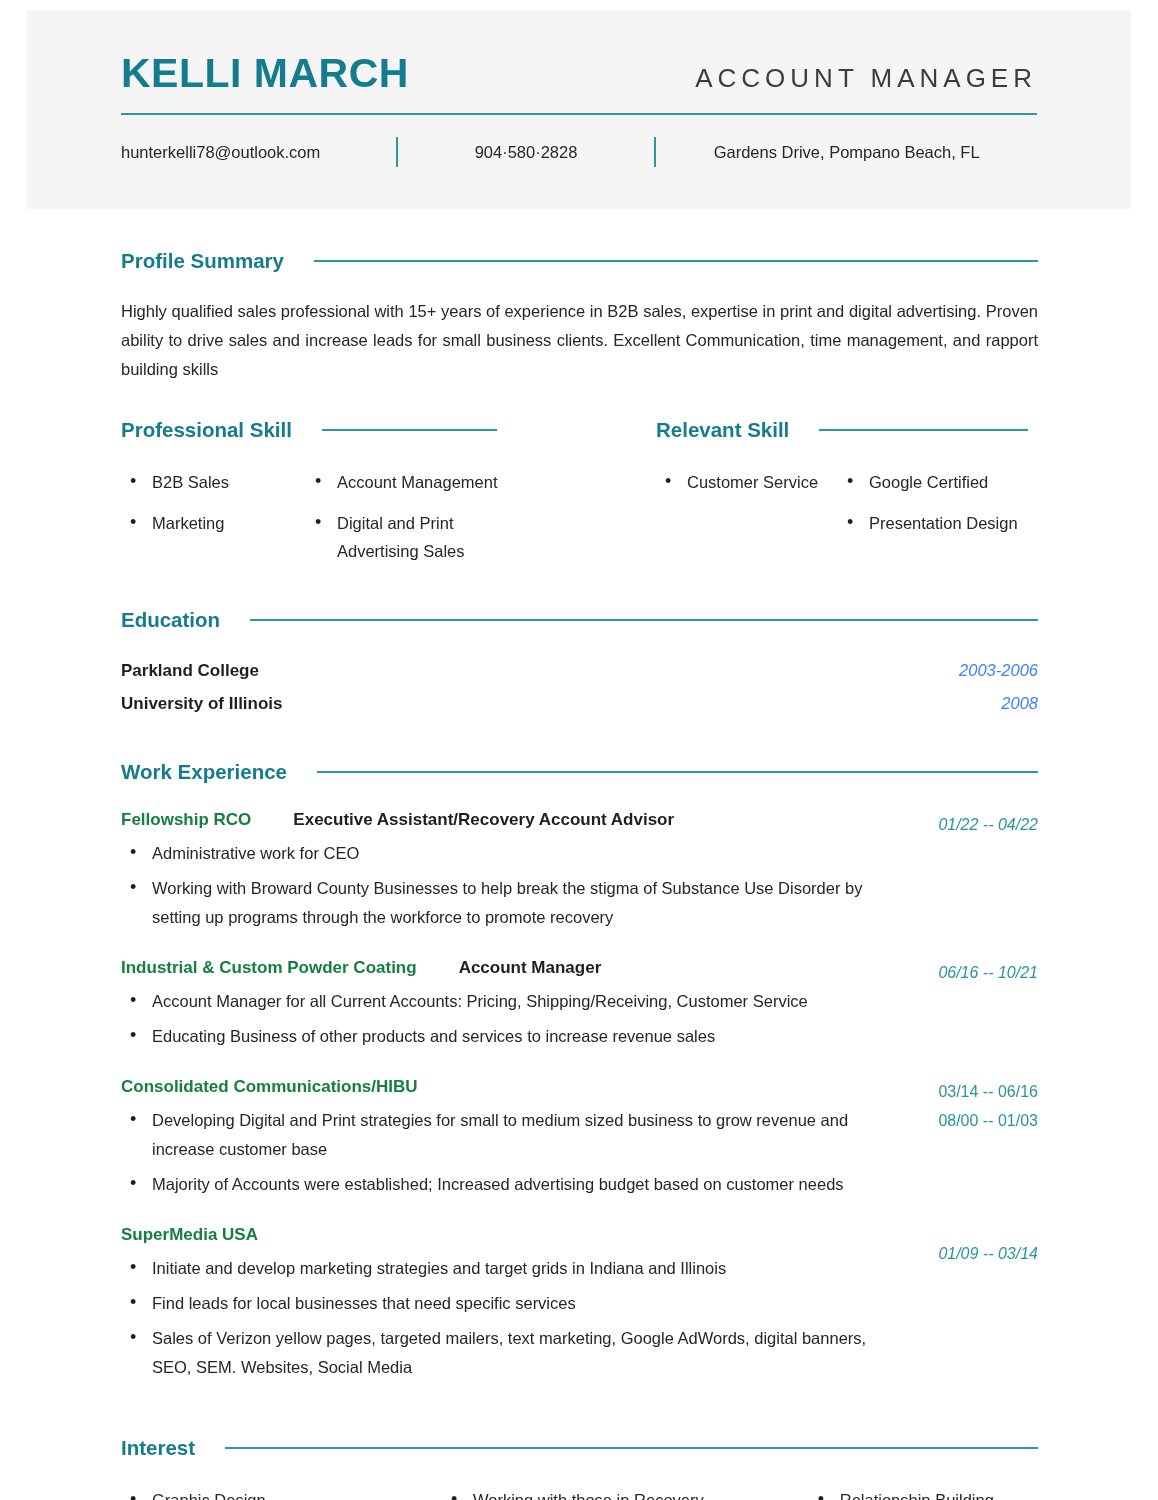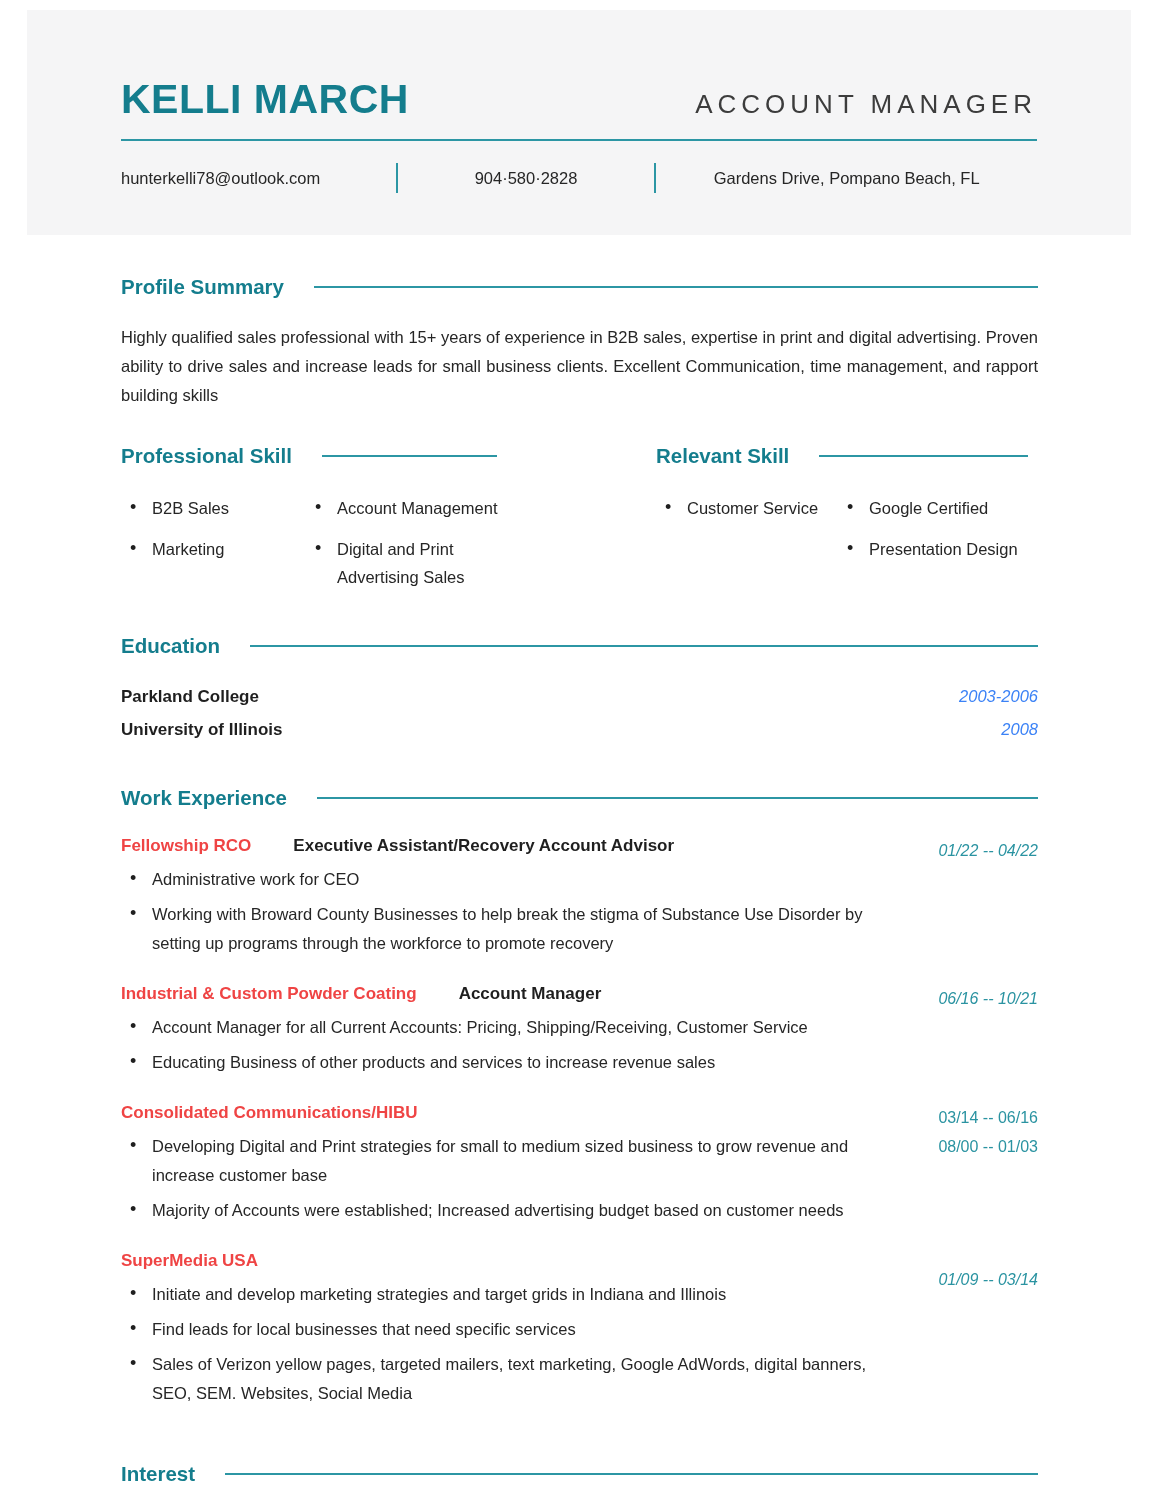--- a/index.html
+++ b/index.html
@@ -11,21 +11,21 @@
     color: #2b2b2b;
     overflow: hidden;
   }
 
   
   .header-block {
     margin: 10px 27px 0 27px;
     background: #f5f5f6;
     padding: 40px 94px 42px 94px;
   }
-  .name-row { display: flex; justify-content: space-between; align-items: baseline; margin-top: 26px; }
+  .name-row { display: flex; justify-content: space-between; align-items: baseline; }
   .person-name {
     margin: 0;
     font-size: 41px; font-weight: 700;
     color: #147d8d; letter-spacing: 0.5px;
   }
   .job-title {
     font-size: 26px; font-weight: 400;
     color: #3c3c3c; letter-spacing: 5px;
   }
   .header-rule { height: 2px; background: #2c96a4; margin-top: 16px; }
@@ -86,21 +86,21 @@
   .education { margin-top: 30px; }
   .edu-rows { margin-top: 22px; }
   .edu-row { display: flex; justify-content: space-between; align-items: baseline; line-height: 32px; }
   .school { font-size: 17px; font-weight: 700; color: #1f1f1f; }
   .edu-dates { font-size: 16.5px; font-style: italic; color: #3b82f6; }
 
   
   .experience { margin-top: 40px; }
   .job { position: relative; margin-top: 26px; }
   .job-head { display: flex; align-items: baseline; padding-right: 150px; }
-  .company { font-size: 17px; font-weight: 700; color: #ef4444; white-space: nowrap; }
+  .company { font-size: 17px; font-weight: 700; color: #15803d; white-space: nowrap; }
   .role { font-size: 17px; font-weight: 700; color: #1f1f1f; margin-left: 42px; white-space: nowrap; }
   .role:empty { display: none; }
   .job-dates {
     position: absolute; right: 0; top: 0;
     text-align: left; font-size: 16px; line-height: 29px;
     color: #2a93a1;
   }
   .job-dates.italic { font-style: italic; }
   .job.offset-dates .job-dates { top: 14px; }
   .job ul { margin: 9px 0 0; padding: 0 132px 0 0; }

